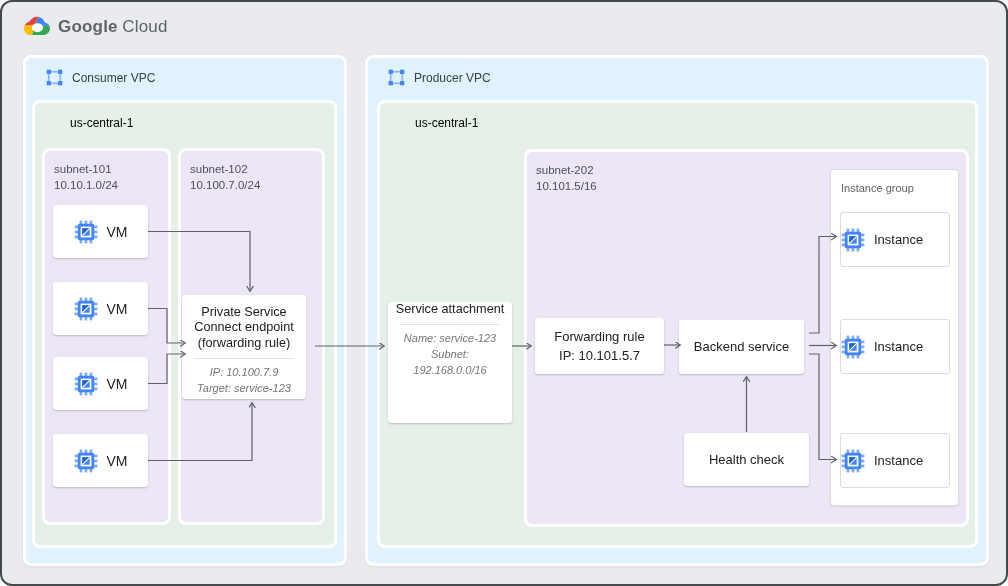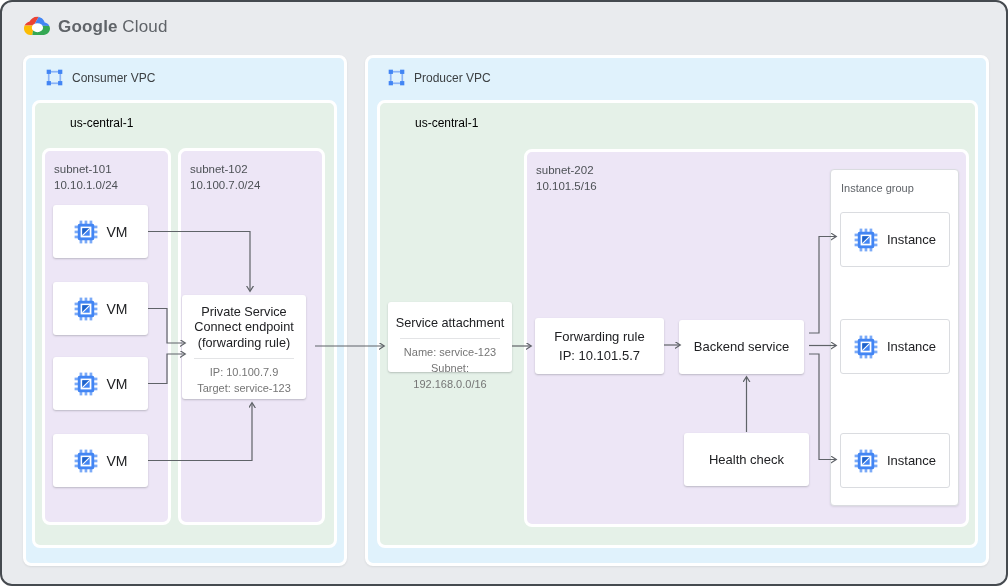--- a/index.html
+++ b/index.html
@@ -23,28 +23,28 @@
   .subnet{position:absolute;background:#EDE6F6;border:3px solid #fff;border-radius:8px;}
   .subnet-label{position:absolute;left:9px;top:10px;font-size:11.5px;line-height:1.4;color:#4D5156;}
   
   .card{position:absolute;background:#fff;border-radius:3px;
         box-shadow:0 1px 2px rgba(60,64,67,.28);}
   .vm-card{display:flex;align-items:center;justify-content:center;gap:9px;}
   .vm-card .lbl{font-size:14px;color:#202124;}
   .title-card{display:flex;flex-direction:column;align-items:center;text-align:center;}
   .card-title{font-size:12.7px;color:#202124;line-height:1.22;padding:0 8px;}
   .card-div{width:calc(100% - 24px);border-top:1px solid #E3E4E6;margin:7px 12px 6px;}
-  .card-sub{font-size:11px;color:#757575;line-height:1.42;}
+  .card-sub{font-size:11px;color:#757575;line-height:1.42;font-style:italic;}
   .center-card{display:flex;flex-direction:column;align-items:center;justify-content:center;
                text-align:center;font-size:13px;color:#202124;line-height:1.5;}
   .igroup{position:absolute;background:#fff;border:1px solid #DADCE0;border-radius:4px;
           box-shadow:0 1px 2px rgba(60,64,67,.12);}
   .igroup-label{position:absolute;left:10px;top:12px;font-size:11px;color:#5F6368;}
   .inst-card{position:absolute;background:#fff;border:1px solid #DADCE0;border-radius:3px;
-             display:flex;align-items:center;justify-content:center;gap:9px;}
+             display:flex;align-items:center;justify-content:flex-start;gap:9px;}
   .inst-card .lbl{font-size:13px;color:#202124;}
   
   .arrows{position:absolute;inset:0;pointer-events:none;z-index:20;}
   .hidden-defs{position:absolute;width:0;height:0;overflow:hidden;}
 </style>
 </head>
 <body>
 
 <svg class="hidden-defs" aria-hidden="true">
   <defs>
@@ -164,21 +164,21 @@
     <div class="vpc-head">
       <svg width="17" height="17" viewBox="0 0 20 20">
           <use href="#vpc-icon"></use>
         </svg>
       <span>Producer VPC</span>
     </div>
 
     <div class="region" style="left:9px;top:42px;width:601px;height:448px;">
       <div class="region-label">us-central-1</div>
 
-      <div class="card title-card" style="left:8px;top:199px;width:124px;height:70px;padding-top:14px;">
+      <div class="card title-card" style="left:8px;top:199px;width:124px;height:121px;">
         <div class="card-title" style="white-space:nowrap;">Service attachment</div>
         <div class="card-div"></div>
         <div class="card-sub">Name: service-123</div>
         <div class="card-sub">Subnet:</div>
         <div class="card-sub">192.168.0.0/16</div>
       </div>
 
       <div class="subnet" style="left:144px;top:46px;width:445px;height:378px;">
         <div class="subnet-label">
           <div>subnet-202</div>

